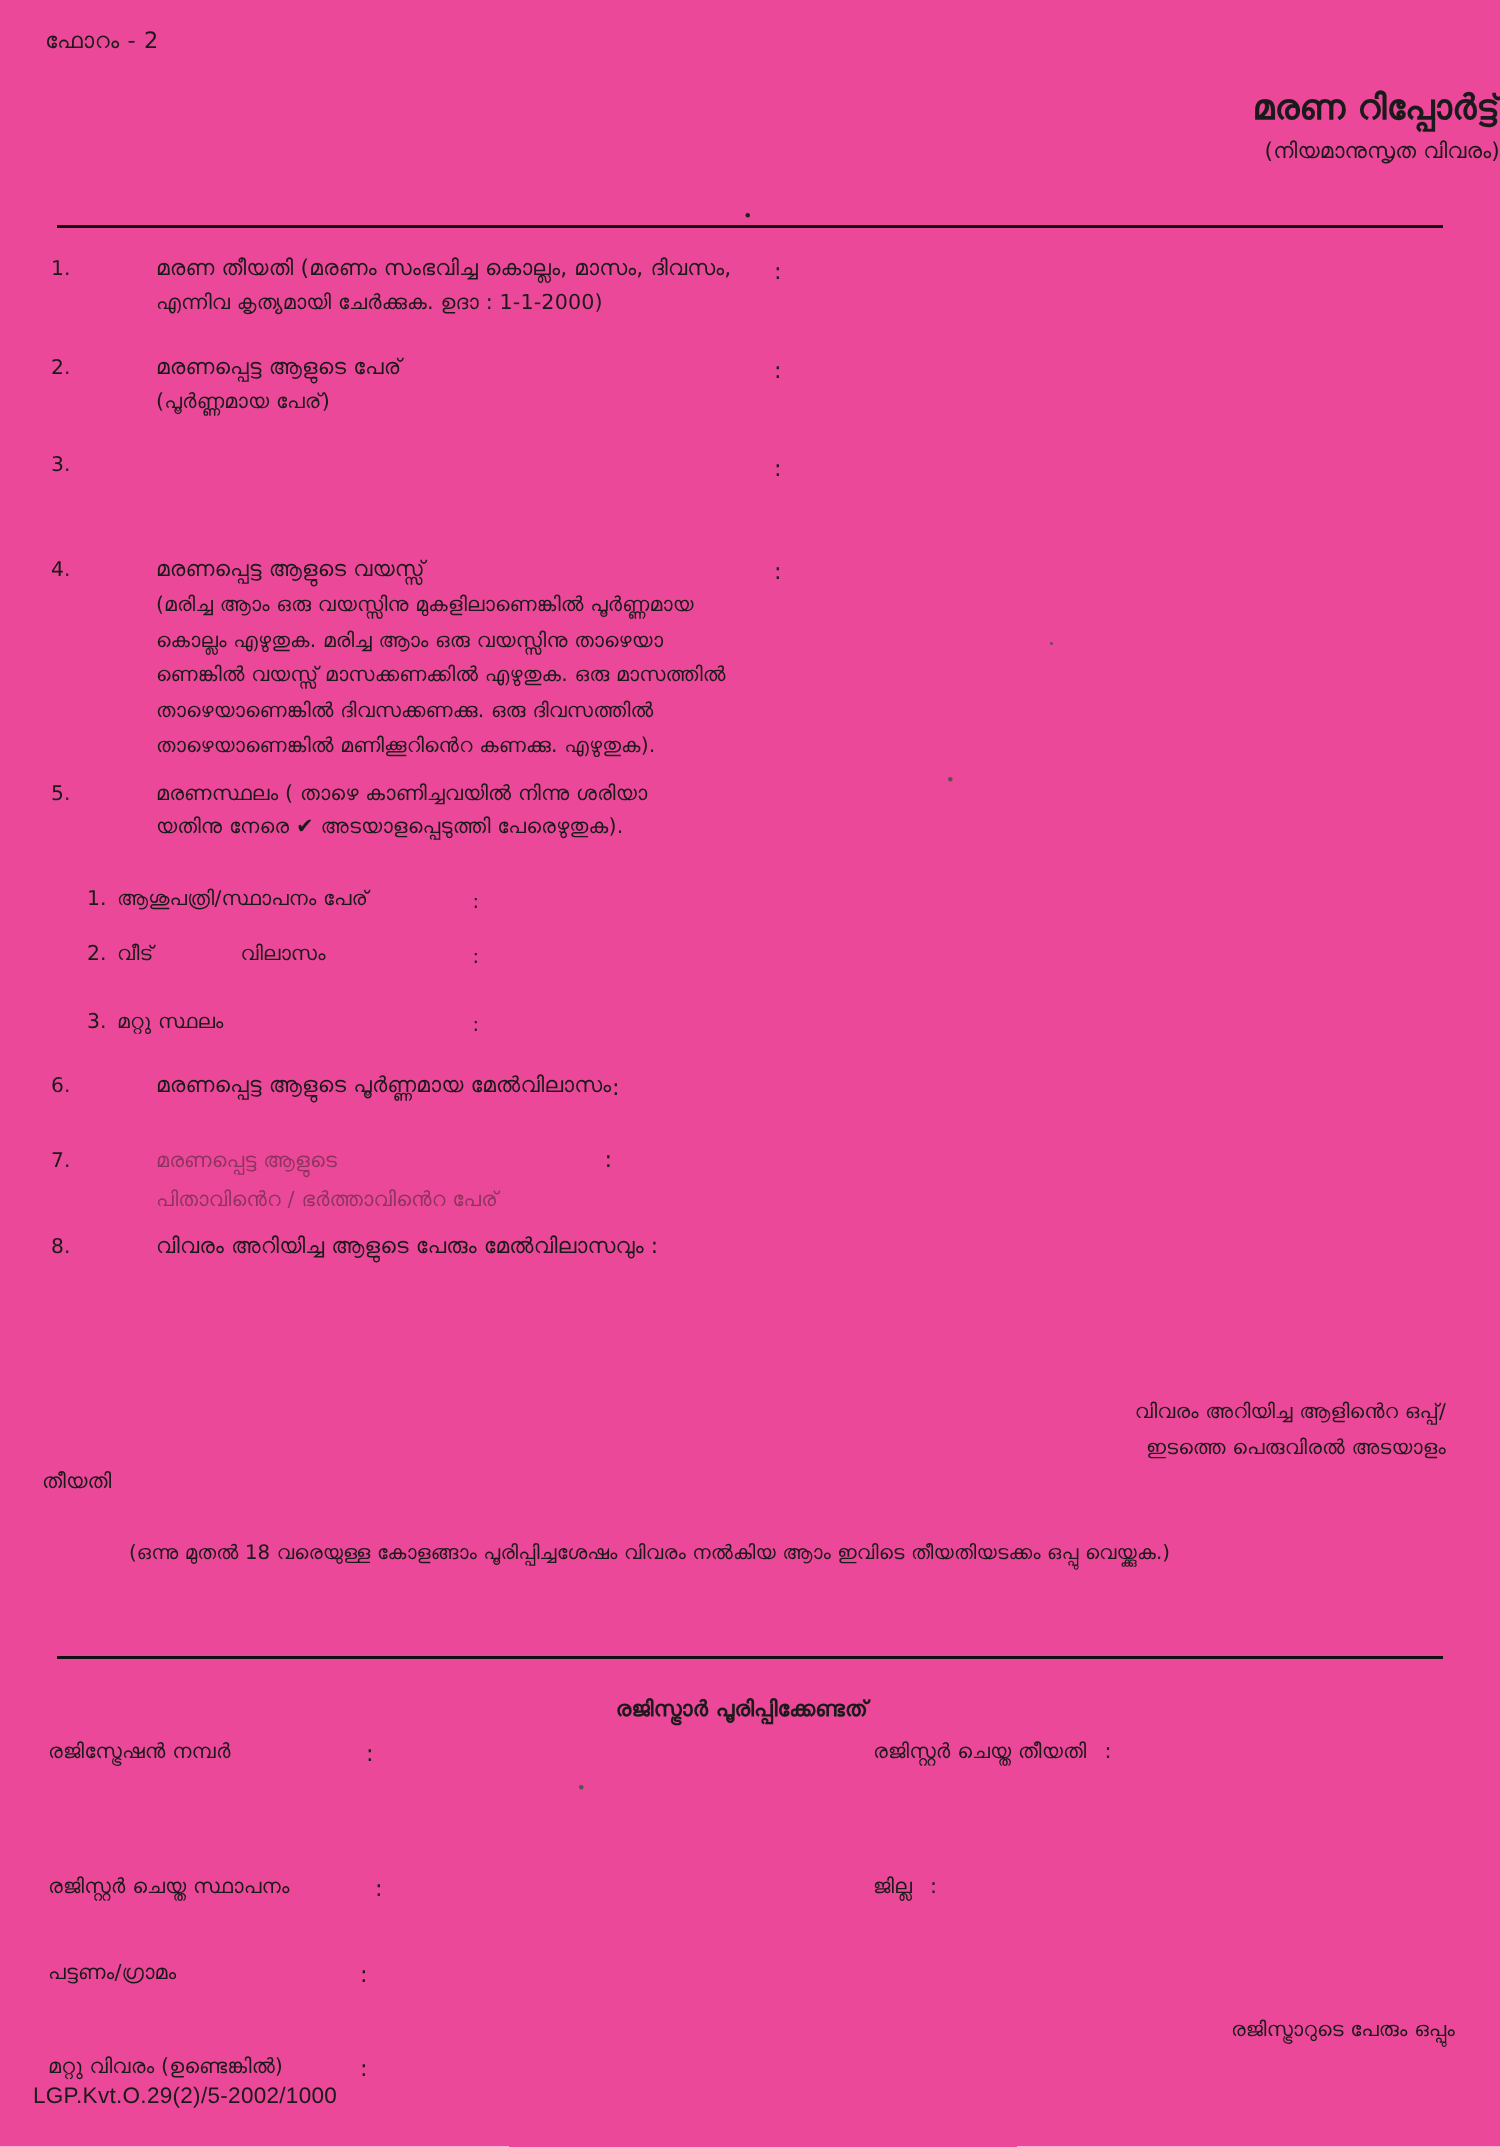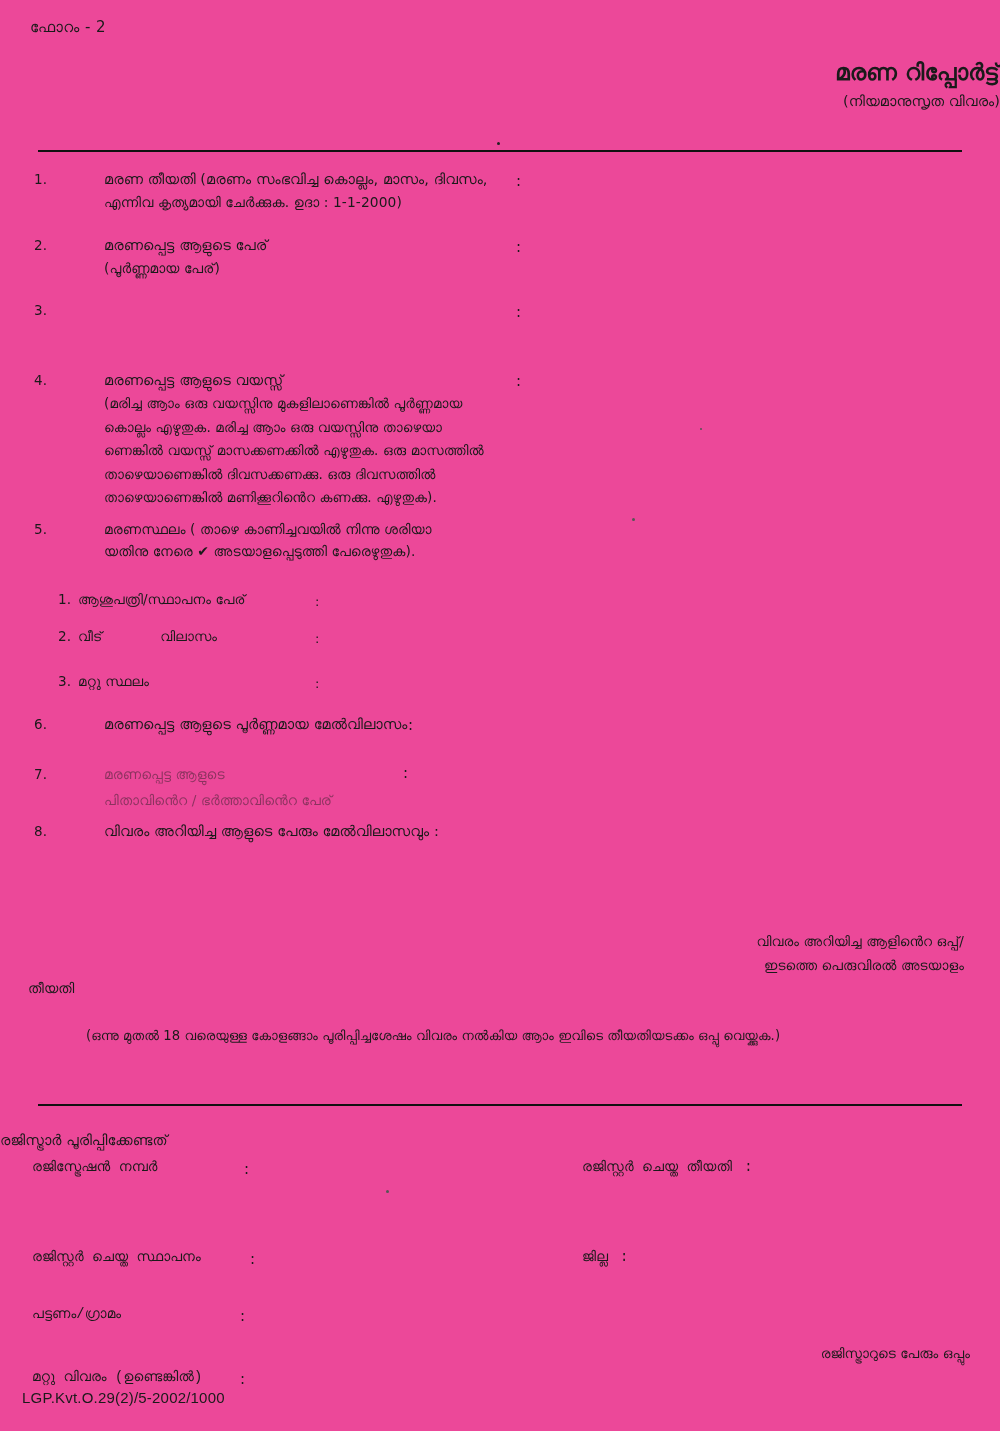--- a/index.html
+++ b/index.html
@@ -137,30 +137,29 @@
     top: 1028px;
     font-size: 13.2px;
     white-space: nowrap;
   }
 
   
   .reg-title {
     left: 0;
     top: 1132px;
     width: 989px;
-    text-align: left;
+    text-align: center;
     font-size: 14.5px;
-    font-weight: 400;
+    font-weight: 700;
   }
   .reg-field {
     position: absolute;
     font-size: 13.8px;
     display: flex;
     align-items: flex-end;
-    font-family: Liberation Mono, monospace;
   }
   .reg-field .rf-label { white-space: nowrap; }
   .reg-field .rf-colon { margin-left: 12px; }
   .reg-sign {
     right: 30px;
     top: 1345px;
     font-size: 13.6px;
   }
   .footer-code {
     left: 22px;

